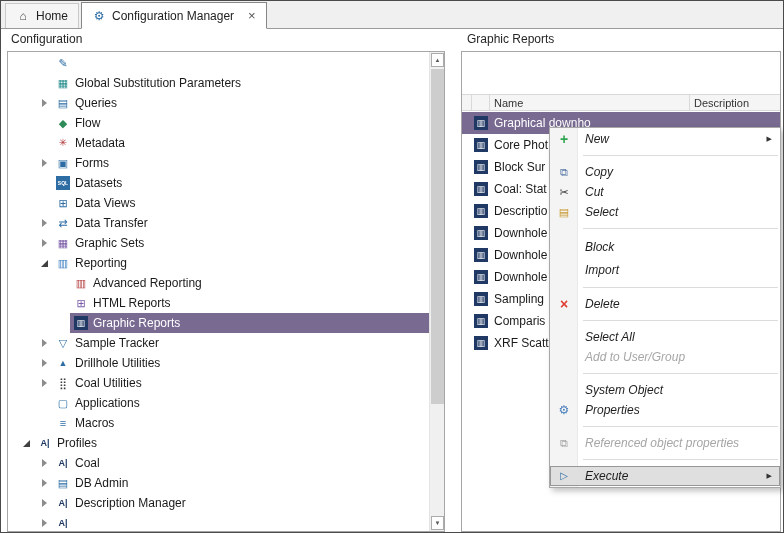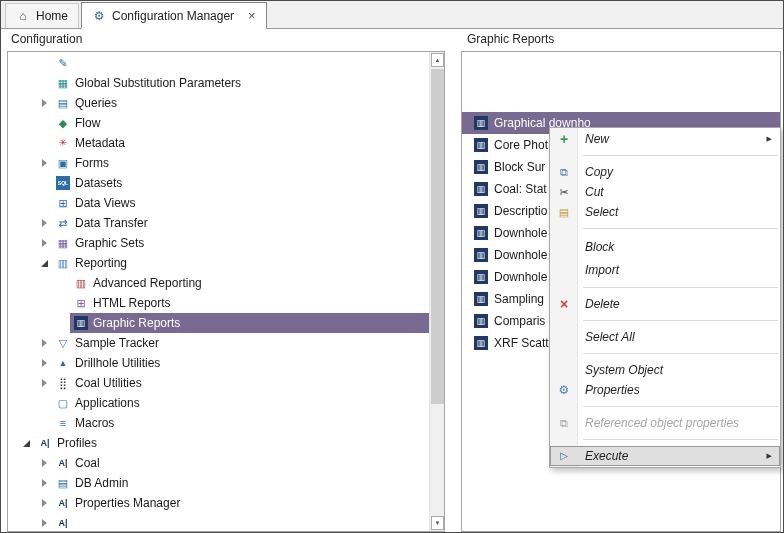--- a/index.html
+++ b/index.html
@@ -254,39 +254,45 @@
           <span class="thl">
             <span class="icon" style="color: rgb(45, 109, 164);">▤</span>
             <span>DB Admin</span>
           </span>
         </div>
         <div class="trow">
           <span style="width: 28px; flex: 0 0 auto;"></span>
           <span class="exp c"></span>
           <span class="thl">
             <span class="icon" style="color: rgb(31, 56, 100); font-size: 9px; font-weight: bold;">A|</span>
-            <span>Properties Manager</span>
+            <span>Description Manager</span>
           </span>
         </div>
         <div class="trow">
           <span style="width: 28px; flex: 0 0 auto;"></span>
           <span class="exp c"></span>
           <span class="thl">
             <span class="icon" style="color: rgb(31, 56, 100); font-size: 9px; font-weight: bold;">A|</span>
           </span>
         </div>
       </div>
     <div class="vscroll">
       <div class="sbtn top" style="color: rgb(85, 85, 85); font-size: 6px;">▲</div>
       <div class="sthumb"></div>
       <div class="sbtn bottom" style="color: rgb(85, 85, 85); font-size: 6px;">▼</div>
     </div>
   </div>
 
   <div class="reportbox">
+    <div class="thead">
+      <div class="hc c0"></div>
+      <div class="hc c1"></div>
+      <div class="hc cname">Name</div>
+      <div class="hc cdesc">Description</div>
+    </div>
     <div id="rows">
         <div class="rrow sel">
           <span class="ricell">
             <span class="icon" style="color: rgb(255, 255, 255); background: rgb(31, 56, 100); font-size: 9px;">▥</span>
           </span>
           <span class="rdesc">Graphical downho</span>
         </div>
         <div class="rrow">
           <span class="ricell">
             <span class="icon" style="color: rgb(255, 255, 255); background: rgb(31, 56, 100); font-size: 9px;">▥</span>
@@ -390,20 +396,24 @@
       </div>
       <div class="msep"></div>
       <div class="mitem">
         <span class="micon" style="color: rgb(224, 60, 49); font-size: 14px; font-weight: bold;">×</span>
         <span class="mlabel">Delete</span>
       </div>
       <div class="msep"></div>
       <div class="mitem">
         <span class="micon"></span>
         <span class="mlabel">Select All</span>
+      </div>
+      <div class="mitem disabled">
+        <span class="micon"></span>
+        <span class="mlabel">Add to User/Group</span>
       </div>
       <div class="msep"></div>
       <div class="mitem">
         <span class="micon"></span>
         <span class="mlabel">System Object</span>
       </div>
       <div class="mitem">
         <span class="micon" style="color: rgb(74, 126, 187); font-size: 12px;">⚙</span>
         <span class="mlabel">Properties</span>
       </div>

